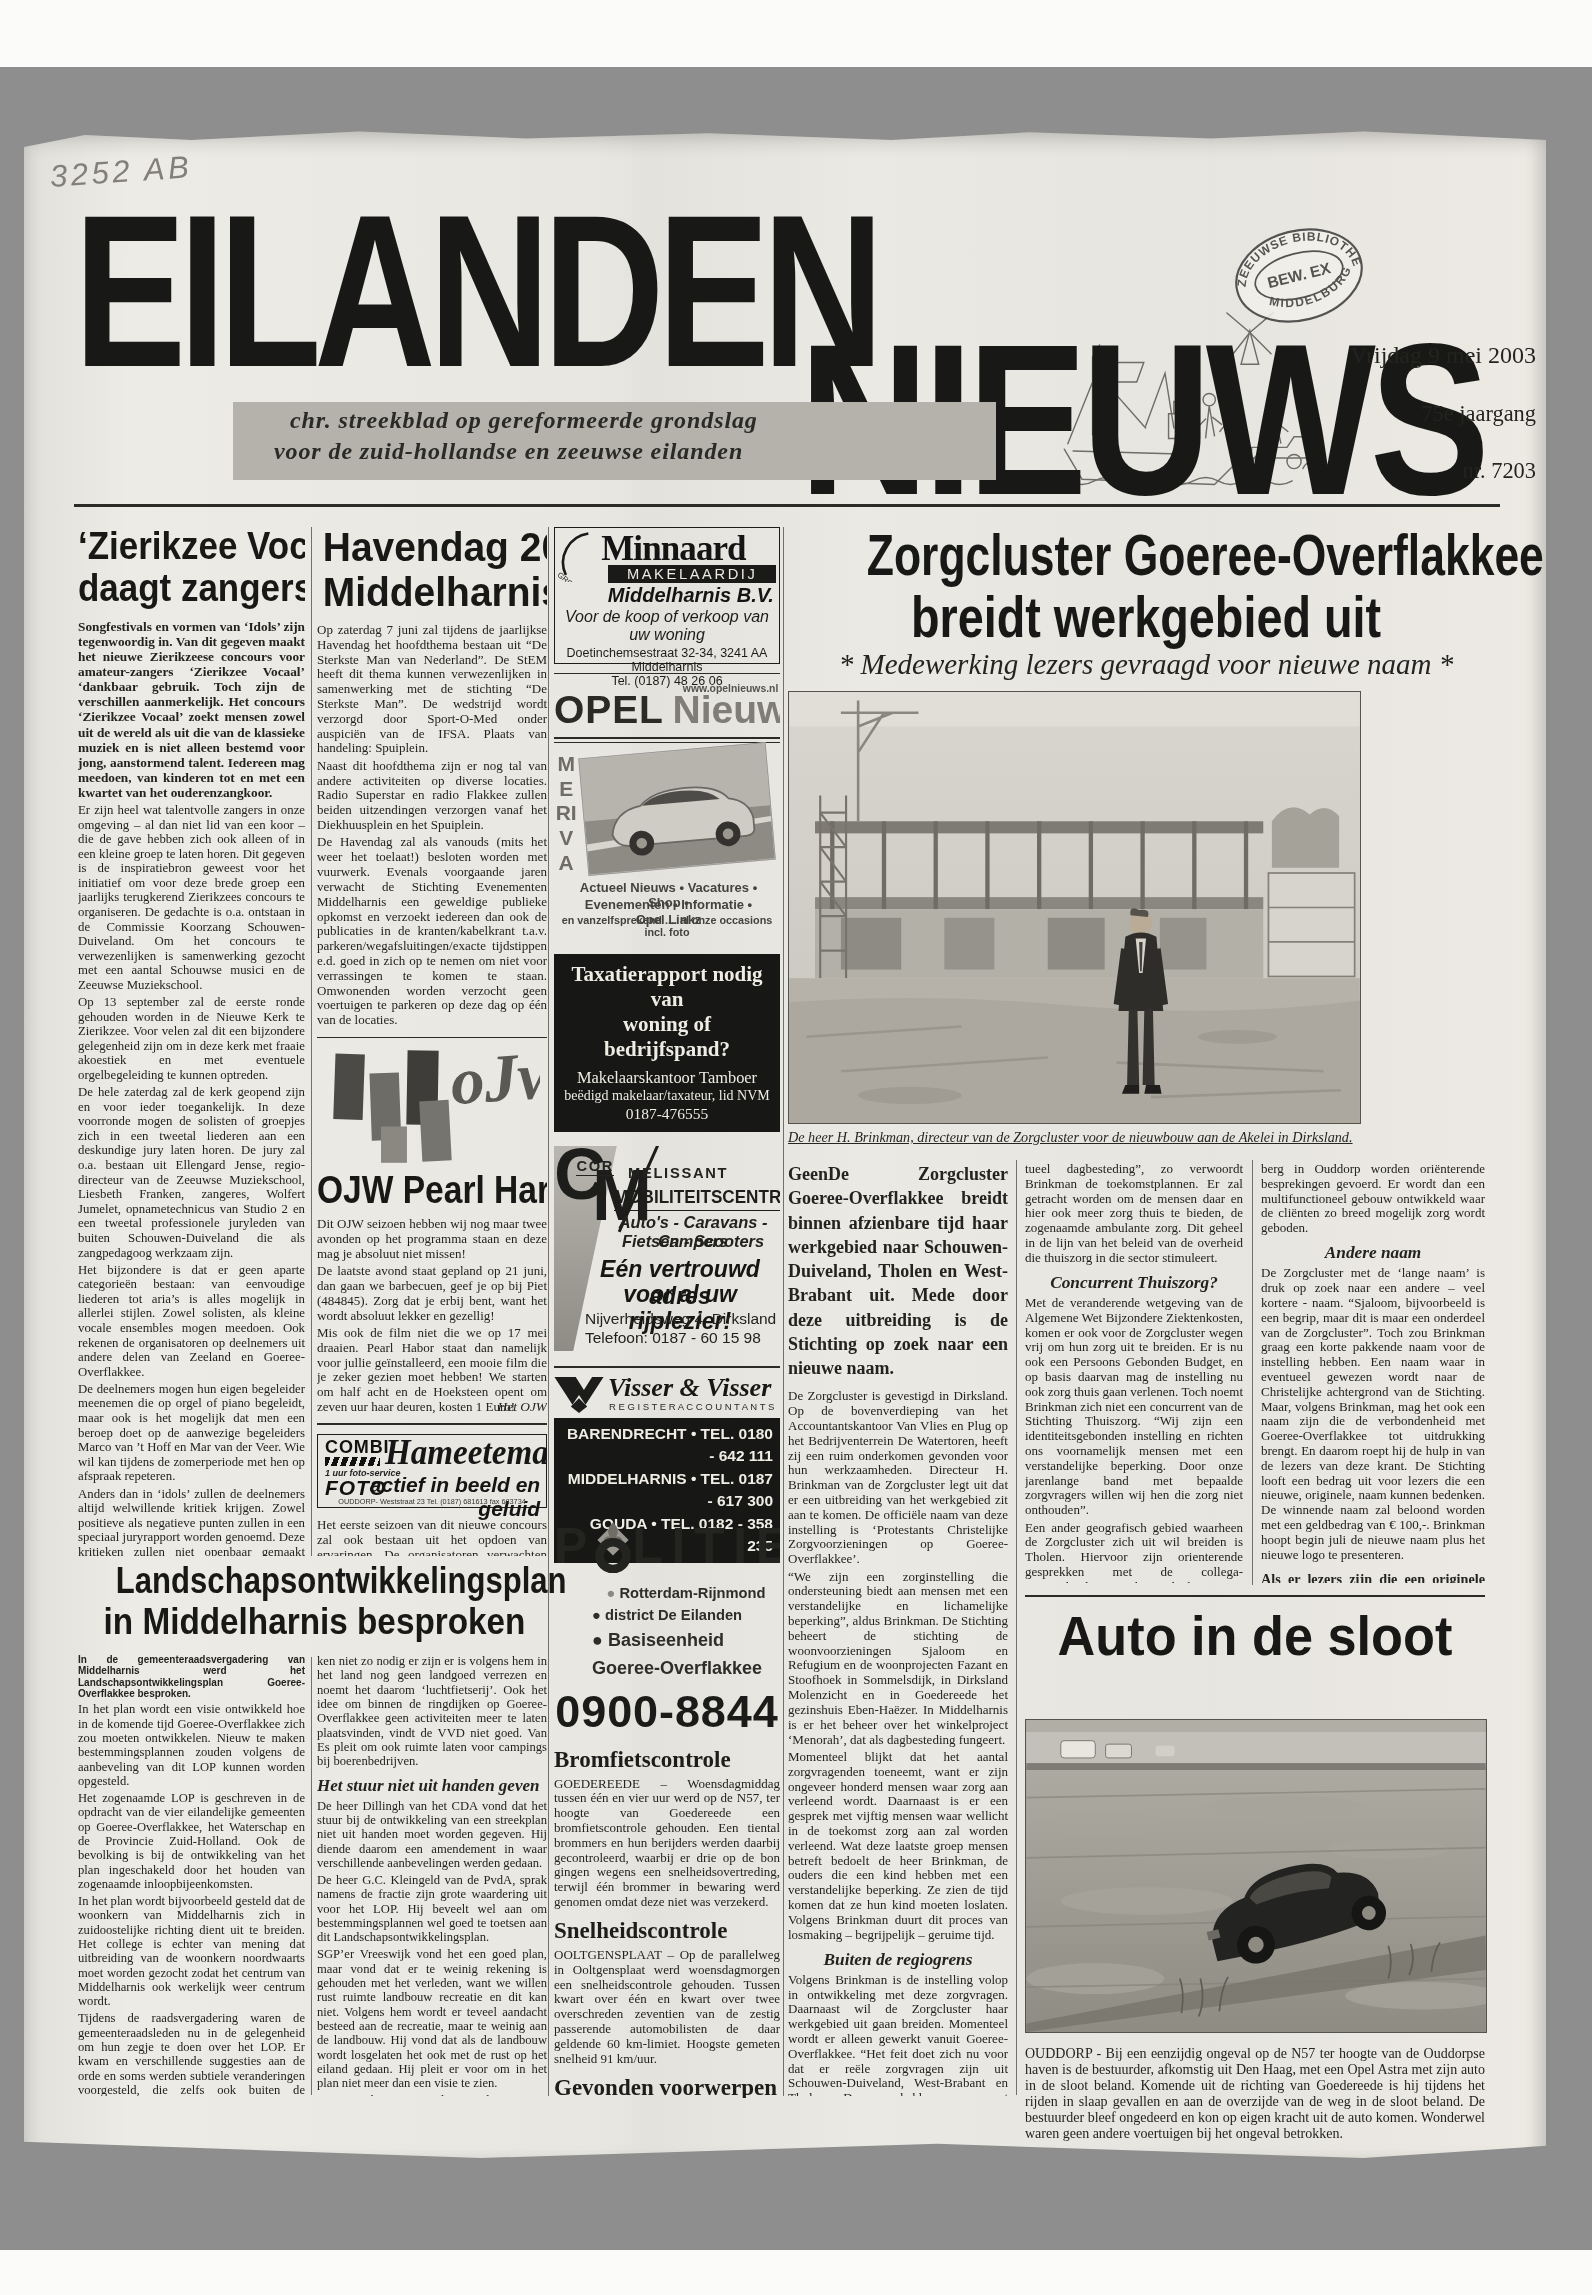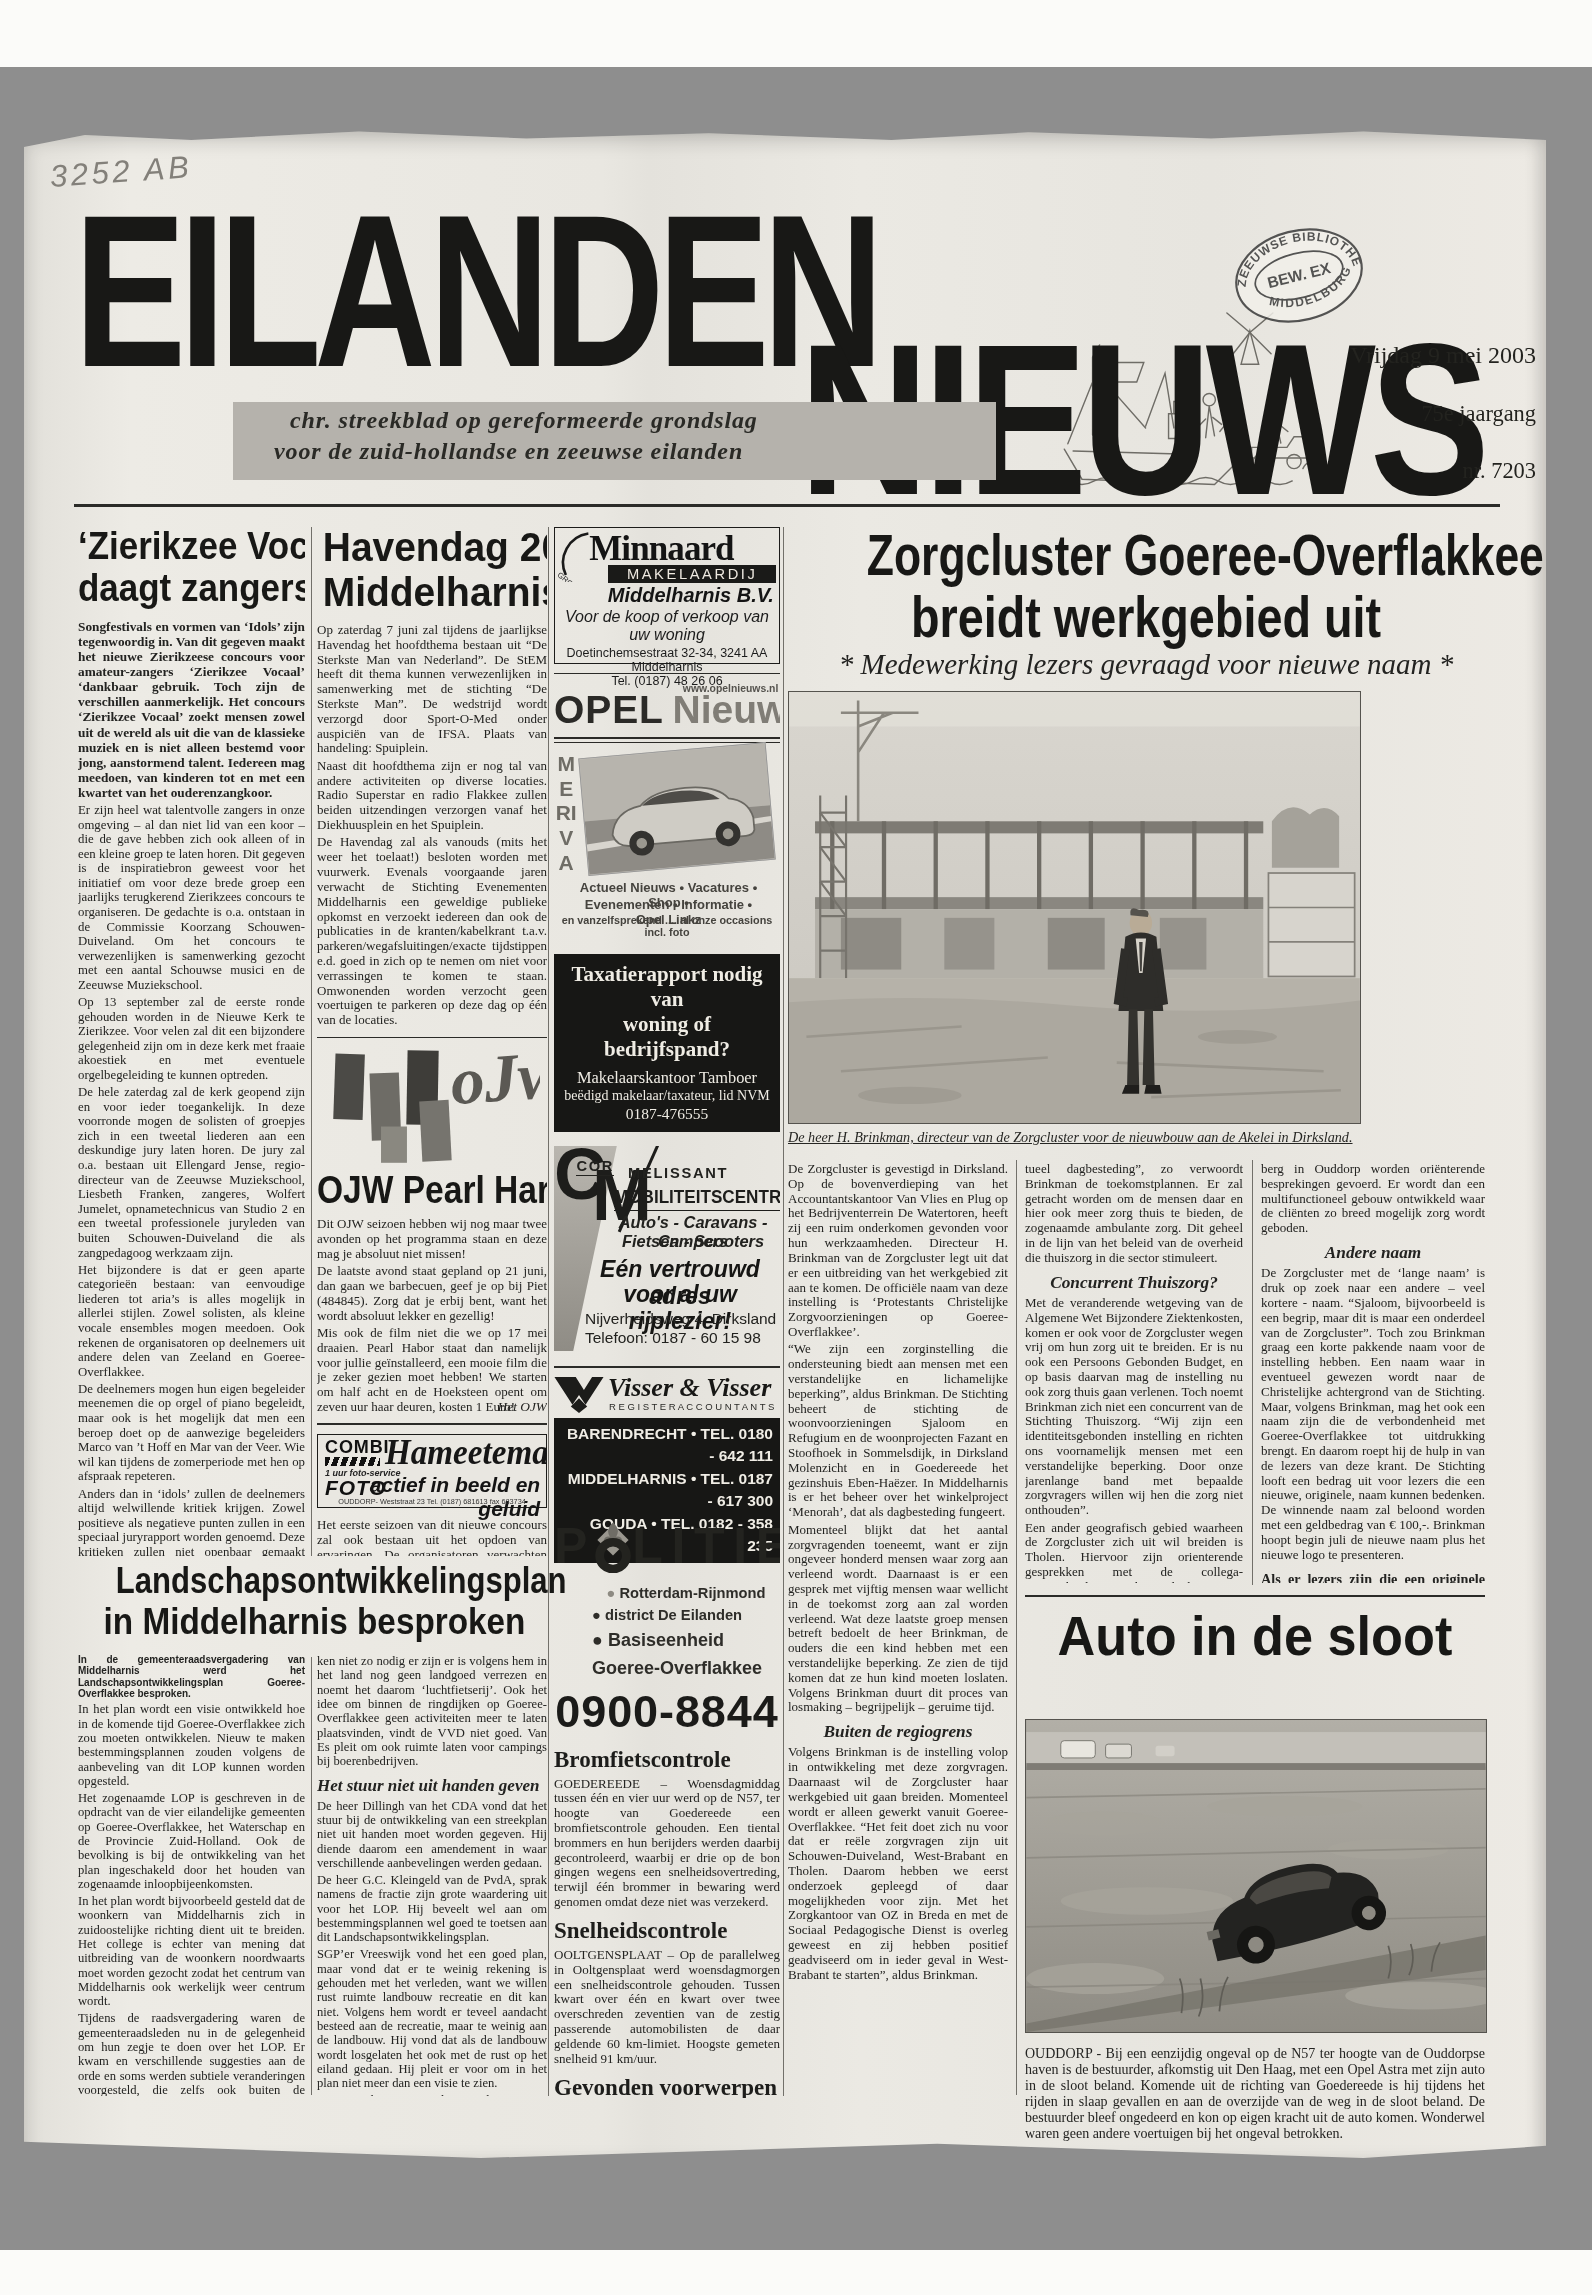--- a/index.html
+++ b/index.html
@@ -181,21 +181,21 @@
     <p>Na een schorsing van de vergadering, voor beraad over het amendement werd dit enigszins gewijzigd aangenomen. In dit amendement wordt onder andere gepleit om de mogelijkheid open te houden voor kamperen bij de boer en dat ook de woonkern ook in noordelijke richting moet worden uitgebreid.</p>
   </div>
 
   <div class="col-box" style="left:530px;top:399px;width:226px;height:1571px;">
 
     <div class="adbox" style="position:relative;height:128px;padding:3.5px 5.2px;">
       <svg viewBox="0 0 40 60" style="position:absolute;left:1.7px;top:1.7px;width:35px;height:52px;">
         <path d="M36 4 A 34 34 0 0 0 10 52" fill="none" stroke="#1a1a1a" stroke-width="3"></path>
         <text x="2" y="58" font-size="9" fill="#333" transform="rotate(40 8 52)" font-family="Liberation Sans,sans-serif">GROEP</text>
       </svg>
-      <div class="serif" style="margin-left:29px;font-size:35px;font-weight:bold;color:#141414;letter-spacing:-0.9px;line-height:.95;">Minnaard</div>
+      <div class="serif" style="margin-left:41px;font-size:35px;font-weight:bold;color:#141414;letter-spacing:-0.9px;line-height:.95;">Minnaard</div>
       <div class="sans" style="margin-left:48px;width:168px;background:#1a1a18;color:#eee9e0;text-align:center;font-size:14.7px;letter-spacing:2.6px;padding:0.9px 0;">MAKELAARDIJ</div>
       <div class="sans" style="text-align:right;font-size:20px;font-weight:bold;font-style:italic;margin-top:1.7px;color:#141414;">Middelharnis B.V.</div>
       <div class="sans" style="text-align:center;font-size:16px;font-style:italic;margin-top:0.9px;color:#1c1c1c;">Voor de koop of verkoop van uw woning</div>
       <div class="sans" style="text-align:center;font-size:12.5px;margin-top:1.7px;color:#1c1c1c;">Doetinchemsestraat 32-34, 3241 AA  Middelharnis</div>
       <div class="sans" style="text-align:center;font-size:12.5px;color:#1c1c1c;">Tel. (0187) 48 26 06</div>
     </div>
     <div class="inline-rule"></div>
 
     <div style="position:relative;height:259px;">
       <div class="sans" style="position:absolute;right:1.7px;top:0;font-size:10.4px;font-weight:bold;color:#55534e;">www.opelnieuws.nl</div>
@@ -368,20 +368,21 @@
       <path d="M-18 30 l-8 60 l10 2 M18 30 l8 60 l-10 2" stroke="#2e2d2a" stroke-width="10" fill="none"></path>
       <path d="M-14 100 l10 0 l2 88 l-14 0 z M4 100 l10 0 l2 88 l-14 0 z" fill="#33322e"></path>
       <path d="M-18 188 l16 0 l0 10 l-20 0 z M6 188 l16 0 l2 10 l-20 0 z" fill="#1f1e1c"></path>
     </g>
     <rect width="662" height="500" fill="none" stroke="#8a8press" opacity="0"></rect>
   </svg>
   <div class="abs serif caption" style="left:764px;top:1001px;width:571px;text-align:left;font-size:14.2px;color:#262623;text-decoration:underline;">De heer H. Brinkman, directeur van de Zorgcluster voor de nieuwbouw aan de Akelei in Dirksland.</div>
 
   <div class="col-box" style="left:764px;top:1034px;width:220px;height:934px;">
     <div class="body-text" style="font-size:13px;">
+      <p class="bold-intro serif" style="font-size:18px;line-height:1.35;margin-bottom:8.6px;">GeenDe Zorgcluster Goeree-Overflakkee breidt binnen afzienbare tijd haar werkgebied naar Schouwen-Duiveland, Tholen en West-Brabant uit.  Mede door deze uitbreiding is de Stichting op zoek naar een nieuwe naam.</p>
       <p>De Zorgcluster is gevestigd in Dirksland. Op de bovenverdieping van het Accountantskantoor Van Vlies en Plug op het Bedrijventerrein De Watertoren, heeft zij een ruim onderkomen gevonden voor hun werkzaamheden. Directeur H. Brinkman van de Zorgcluster legt uit dat er een uitbreiding van het werkgebied zit aan te komen. De officiële naam van deze instelling is ‘Protestants Christelijke Zorgvoorzieningen op Goeree-Overflakkee’.</p>
       <p>“We zijn een zorginstelling die ondersteuning biedt aan mensen met een verstandelijke en lichamelijke beperking”, aldus Brinkman. De Stichting beheert de stichting de woonvoorzieningen Sjaloom en Refugium en de woonprojecten Fazant en Stoofhoek in Sommelsdijk, in Dirksland Molenzicht en in Goedereede het gezinshuis Eben-Haëzer. In Middelharnis is er het beheer over het winkelproject ‘Menorah’, dat als dagbesteding fungeert.</p>
       <p>Momenteel blijkt dat het aantal zorgvragenden toeneemt, want er zijn ongeveer honderd mensen waar zorg aan verleend wordt. Daarnaast is er een gesprek met vijftig mensen waar wellicht in de toekomst zorg aan zal worden verleend. Wat deze laatste groep mensen betreft bedoelt de heer Brinkman, de ouders die een kind hebben met een verstandelijke beperking. Ze zien de tijd komen dat ze hun kind moeten loslaten. Volgens Brinkman duurt dit proces van losmaking – begrijpelijk – geruime tijd.</p>
       <div class="subhead-italic serif" style="font-size:17.3px;">Buiten de regiogrens</div>
       <p>Volgens Brinkman is de instelling volop in ontwikkeling met deze zorgvragen. Daarnaast wil de Zorgcluster haar werkgebied uit gaan breiden. Momenteel wordt er alleen gewerkt vanuit Goeree-Overflakkee. “Het feit doet zich nu voor dat er reële zorgvragen zijn uit Schouwen-Duiveland, West-Brabant en Tholen. Daarom hebben we eerst onderzoek gepleegd of daar mogelijkheden voor zijn. Met het Zorgkantoor van OZ in Breda en met de Sociaal Pedagogische Dienst is overleg geweest en zij hebben positief geadviseerd om in ieder geval in West-Brabant te starten”, aldus Brinkman.</p>
 
     </div>
   </div>
   <div class="col-box" style="left:1001px;top:1034px;width:218px;height:421px;">
     <div class="body-text" style="font-size:13px;">

